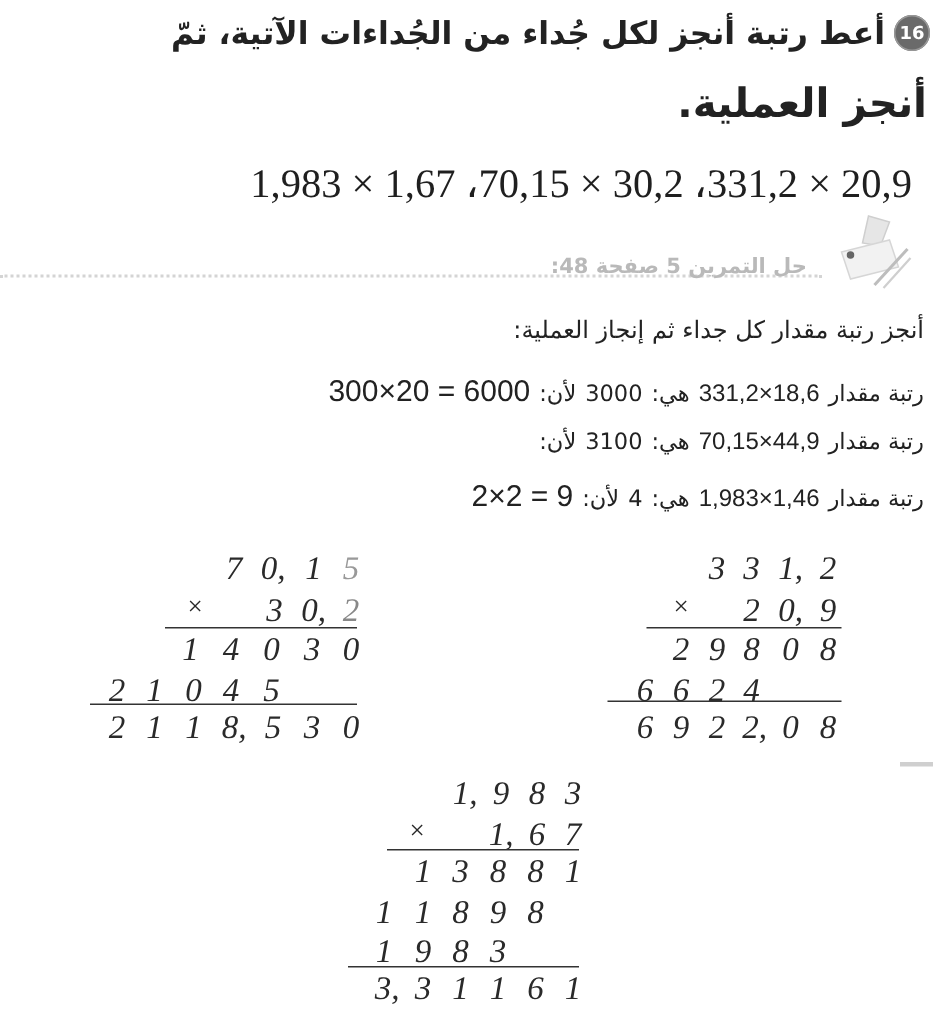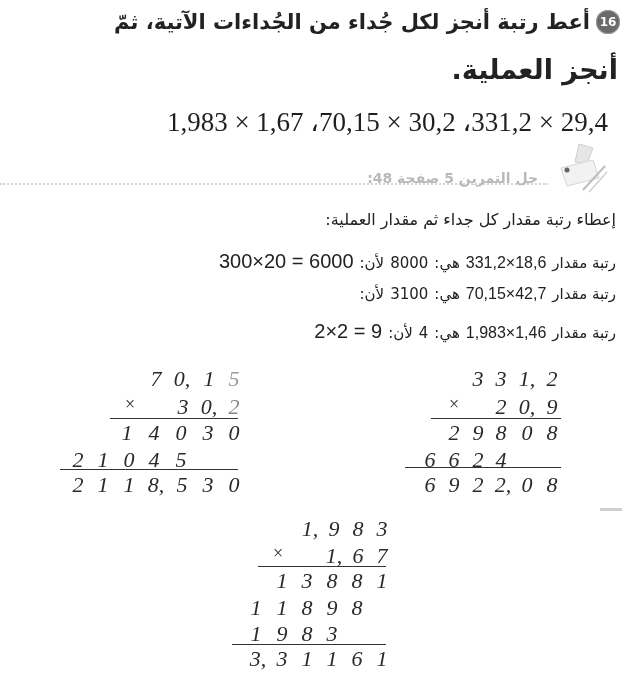--- a/index.html
+++ b/index.html
@@ -29,48 +29,48 @@
     .mult .hr { position: absolute; height: 0; border-top: 1.5px solid #333; }
   </style>
 </head>
 <body>
 
 <div class="abs ex-line1">
   <span class="badge">16</span>
   <span>أعط رتبة أنجز لكل جُداء من الجُداءات الآتية، ثمّ</span>
 </div>
 <div class="abs ex-line2 rtl">أنجز العملية.</div>
-<div class="abs ex-products">1,983 × 1,67 ،70,15 × 30,2 ،331,2 × 29,4</div>
+<div class="abs ex-products">1,983 × 1,67 ،70,15 × 30,2 ،331,2 × 20,9</div>
 
 <div class="abs sol-divider"></div>
 <div class="abs sol-title rtl">حل التمرين 5 صفحة 48:</div>
 <div class="abs sol-icon">
   <svg width="56" height="52" viewBox="0 0 56 52">
     <polygon points="26,2 40,6 34,22 22,20" fill="#e6e6e6" stroke="#cfcfcf" stroke-width="1"></polygon>
     <polygon points="8,26 40,18 46,36 14,44" fill="#f2f2f2" stroke="#d6d6d6" stroke-width="1"></polygon>
     <circle cx="14" cy="28" r="2.5" fill="#666"></circle>
     <line x1="30" y1="48" x2="52" y2="24" stroke="#bdbdbd" stroke-width="2"></line>
     <line x1="36" y1="50" x2="54" y2="30" stroke="#cfcfcf" stroke-width="1.5"></line>
   </svg>
 </div>
 <div class="abs dash-mark"></div>
 
-<div class="abs intro rtl">إعطاء رتبة مقدار كل جداء ثم مقدار العملية:</div>
+<div class="abs intro rtl">أنجز رتبة مقدار كل جداء ثم إنجاز العملية:</div>
 
 <div class="abs est-row" style="top:250px;">
   <span>رتبة مقدار</span>
   <span class="math mid">331,2×18,6</span>
   <span>هي:</span>
-  <span>8000</span>
+  <span>3000</span>
   <span>لأن:</span>
   <span class="math big">300×20 = 6000</span>
 </div>
 <div class="abs est-row" style="top:285px;">
   <span>رتبة مقدار</span>
-  <span class="math mid">70,15×42,7</span>
+  <span class="math mid">70,15×44,9</span>
   <span>هي:</span>
   <span>3100</span>
   <span>لأن:</span>
 </div>
 <div class="abs est-row" style="top:320px;">
   <span>رتبة مقدار</span>
   <span class="math mid">1,983×1,46</span>
   <span>هي:</span>
   <span>4</span>
   <span>لأن:</span>

